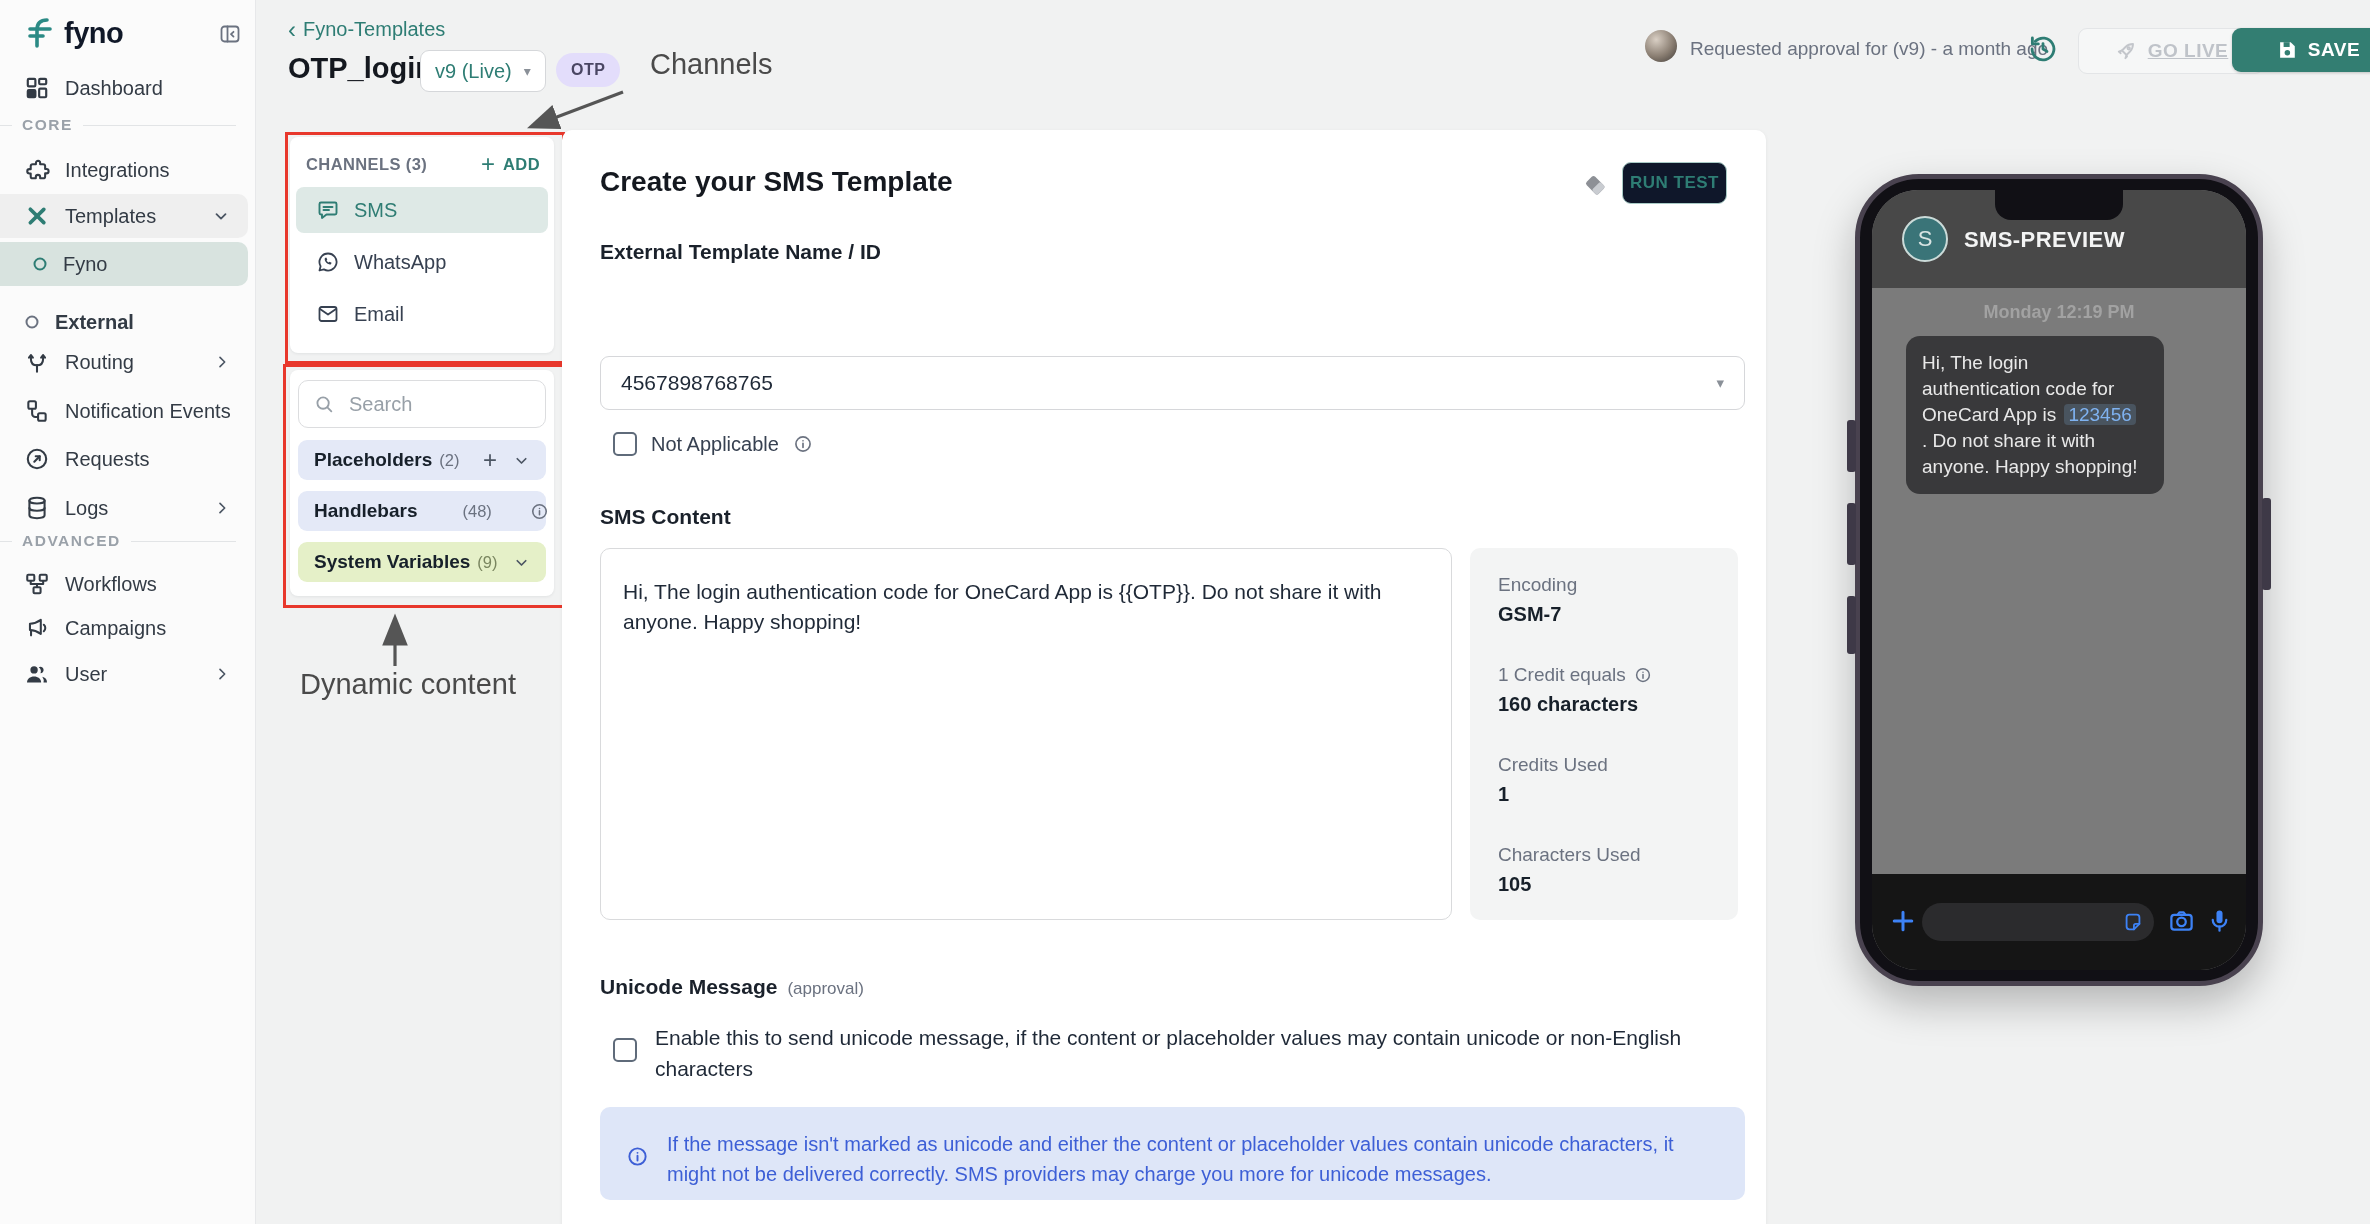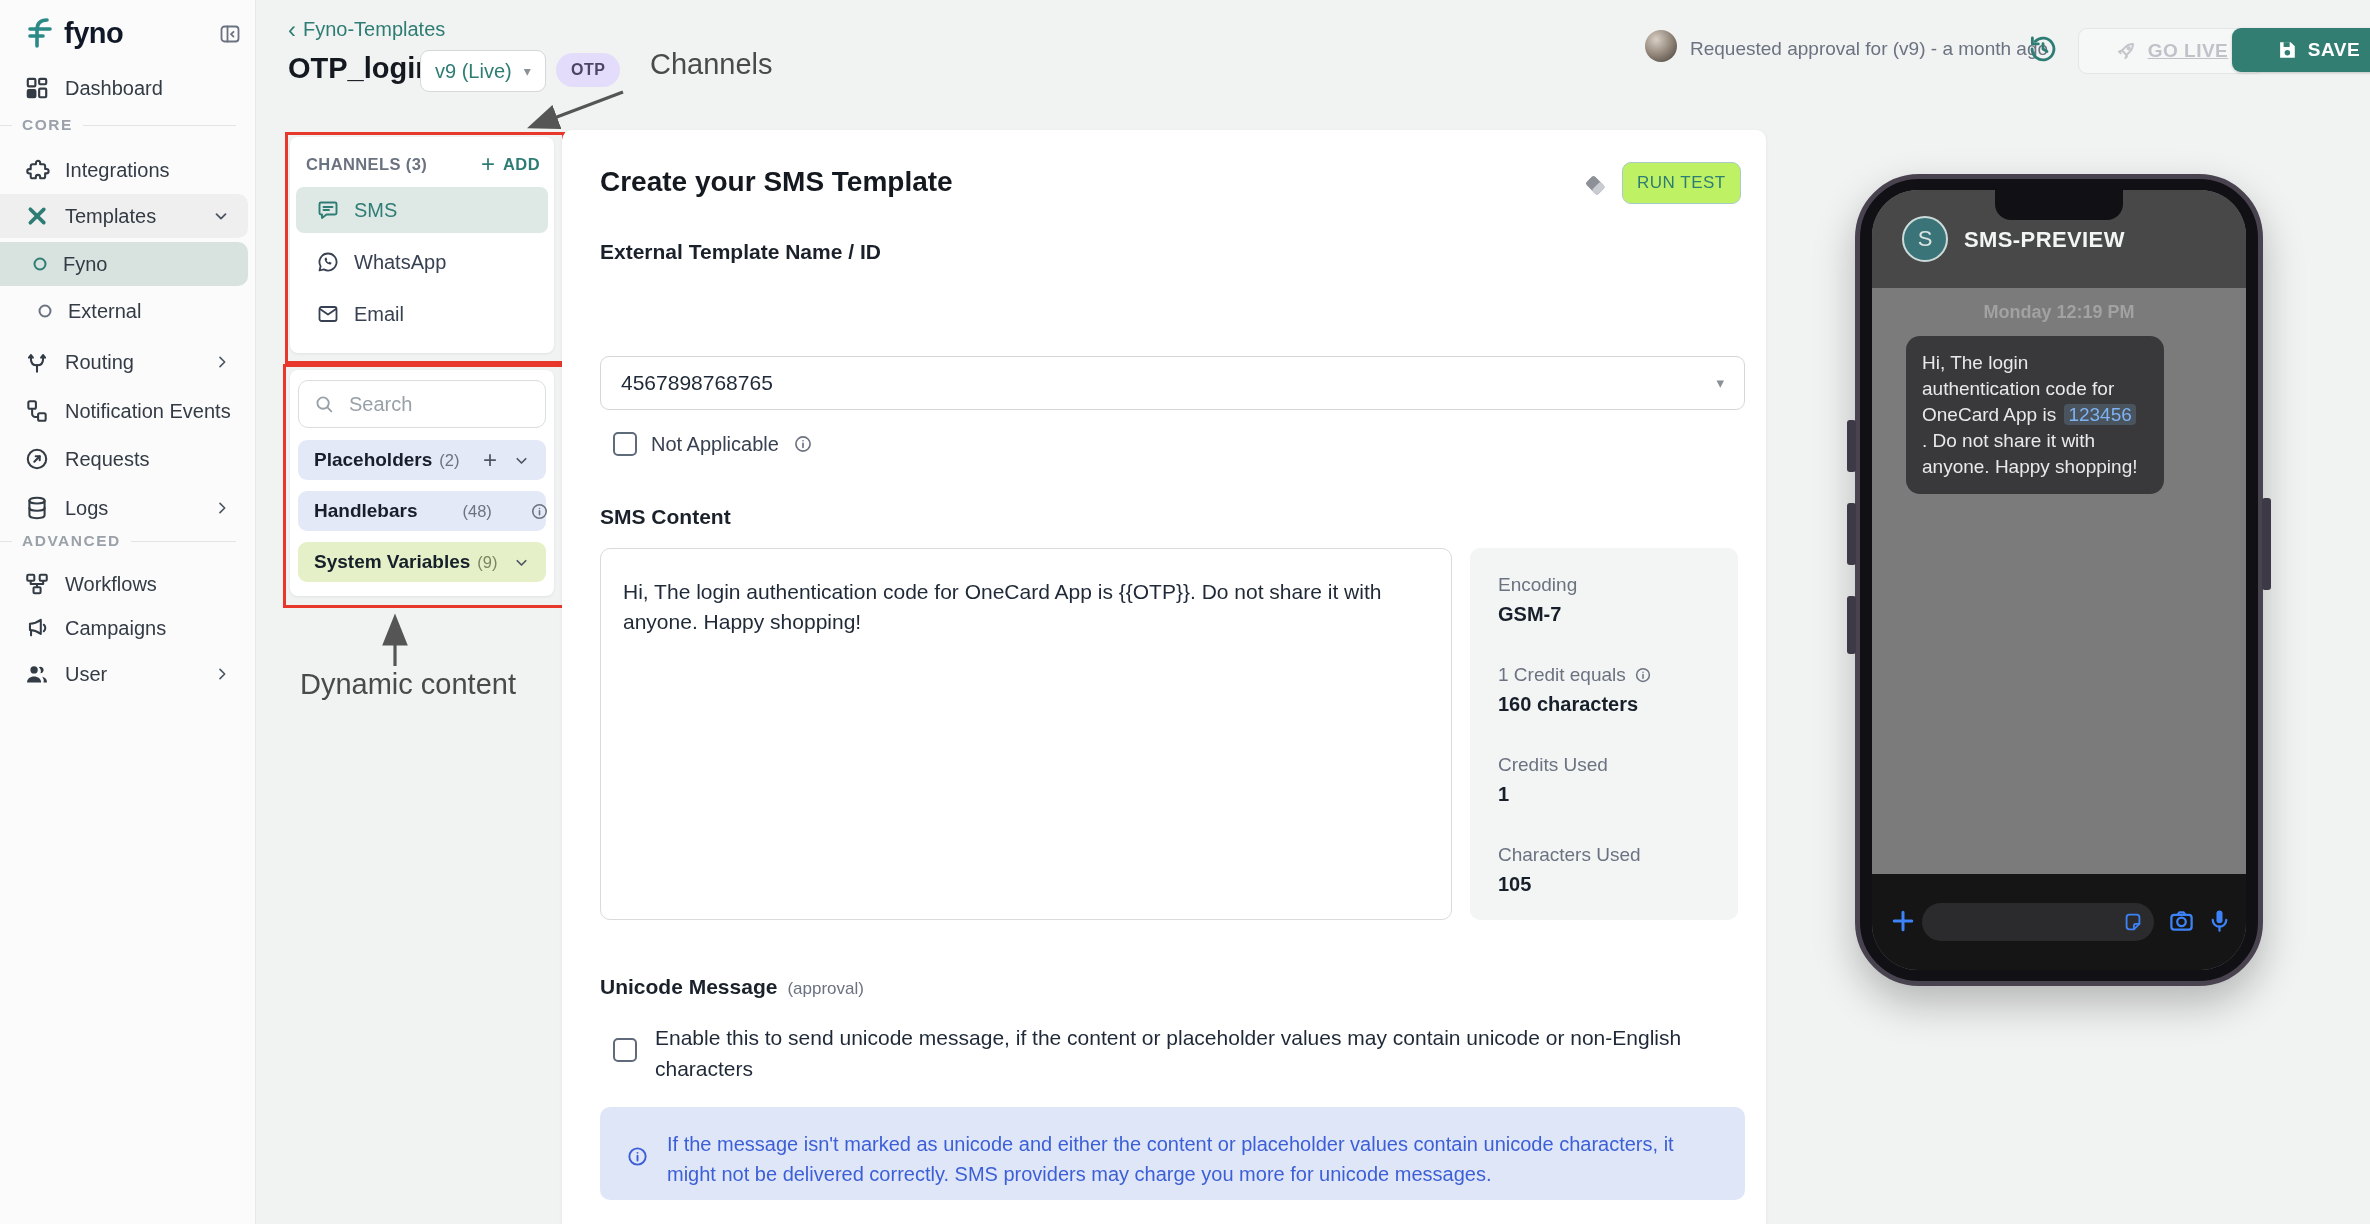--- a/index.html
+++ b/index.html
@@ -41,21 +41,21 @@
   .dynpill{position:absolute;display:flex;align-items:center;border-radius:9px;box-sizing:border-box;padding:0 16px;height:40px;font-size:19px;cursor:pointer;}
   .dynpill .nm{font-weight:700;color:#17202A;}
   .dynpill .ct{color:#6B7280;font-size:16.5px;margin-left:7px;}
   .dynpill .tail{margin-left:auto;display:flex;align-items:center;gap:16px;color:#4B5563;}
 
   
   .maincard{position:absolute;left:562px;top:130px;width:1204px;height:1160px;background:#FFFFFF;border-radius:10px;box-shadow:0 1px 4px rgba(16,24,40,.06);}
   .h1{font-size:28px;font-weight:700;color:#14181F;}
   .h2{font-size:21px;font-weight:700;color:#1A212B;}
   .desc{font-size:20px;color:#4B5563;line-height:30px;}
-  .btn-runtest{display:flex;align-items:center;justify-content:center;border:1.5px solid #A9CBC6;border-radius:9px;background:#bef264;color:#2E7D74;font-weight:400;font-size:17px;letter-spacing:.5px;height:40px;padding:0 14px;cursor:pointer;}
+  .btn-runtest{display:flex;align-items:center;justify-content:center;border:1.5px solid #A9CBC6;border-radius:9px;background:#0f172a;color:#2E7D74;font-weight:700;font-size:17px;letter-spacing:.5px;height:40px;padding:0 7px;cursor:pointer;}
   .selectbox{position:absolute;display:flex;align-items:center;border:1.5px solid #D6D7DA;border-radius:9px;background:#fff;box-sizing:border-box;padding:0 20px;font-size:21px;color:#1F2937;cursor:pointer;}
   .cbx{width:24px;height:24px;border:2px solid #5F6B7A;border-radius:5px;background:#fff;box-sizing:border-box;cursor:pointer;}
   .textarea{position:absolute;border:1.5px solid #D9DADC;border-radius:10px;background:#fff;box-sizing:border-box;padding:28px 22px;font-size:21px;line-height:30px;color:#1F2937;}
   .stats{position:absolute;background:#F3F4F4;border-radius:10px;box-sizing:border-box;padding:26px 0 0 28px;}
   .stat-lbl{font-size:19px;color:#6B7280;display:flex;align-items:center;gap:8px;}
   .stat-val{font-size:20px;font-weight:700;color:#17202A;margin-top:7px;}
   .banner{position:absolute;background:#DEE6F8;border-radius:10px;display:flex;align-items:flex-start;gap:18px;box-sizing:border-box;padding:22px 26px;}
   .banner p{margin:0;font-size:20px;line-height:30px;color:#3D5FD6;}
 
   
@@ -138,21 +138,21 @@
 
     <div class="nav pill-teal" style="top:242px;padding-left:32px;">
       <span>
         <svg width="16" height="16" viewBox="0 0 16 16" fill="none" stroke="#2E7D74" stroke-width="2">
             <circle cx="8" cy="8" r="5.5"></circle>
           </svg>
       </span>
       <span class="lbl">Fyno</span>
     </div>
 
-    <div class="nav" style="top:289px;padding-left:37px;">
+    <div class="nav" style="top:300px;padding-left:24px;font-weight:bold;">
       <span>
         <svg width="16" height="16" viewBox="0 0 16 16" fill="none" stroke="#6B7280" stroke-width="2">
             <circle cx="8" cy="8" r="5.5"></circle>
           </svg>
       </span>
       <span class="lbl">External</span>
     </div>
 
     <div class="nav" style="top:340px;text-align:right;">
       <span>

